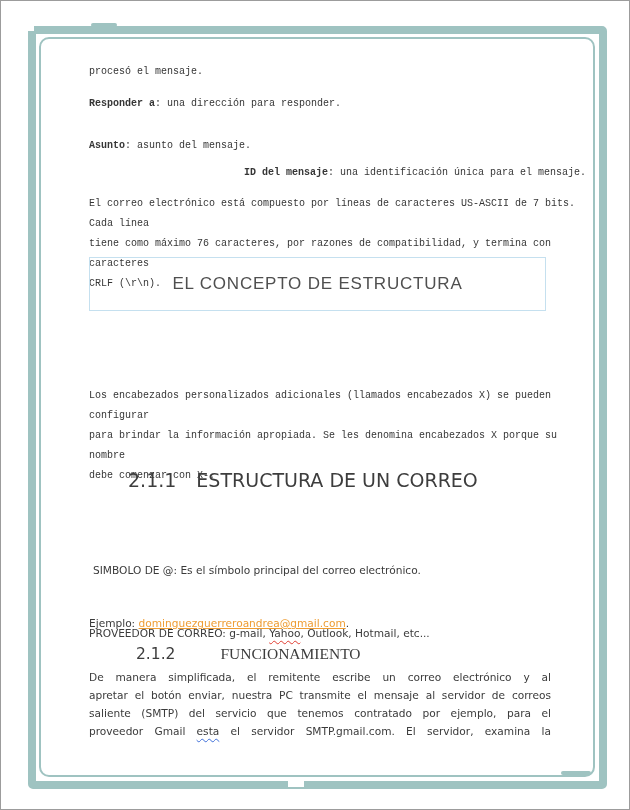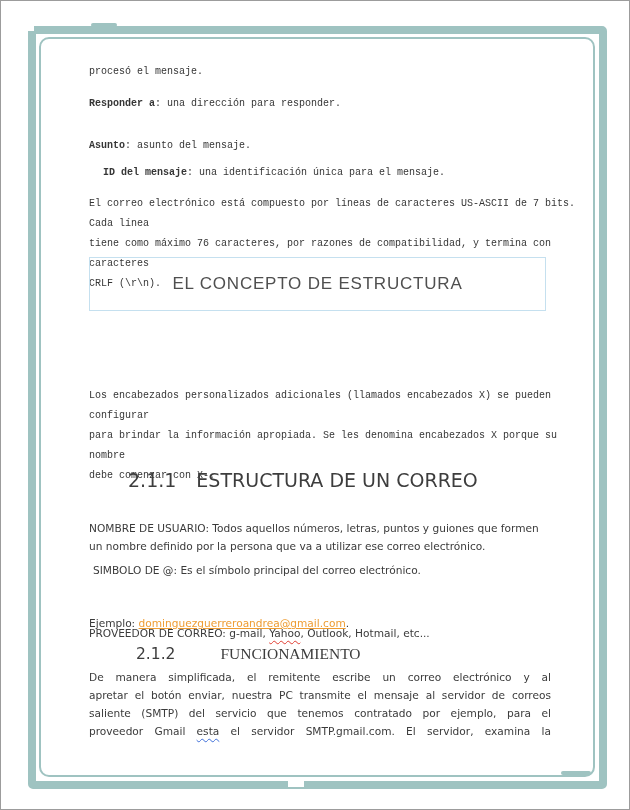--- a/index.html
+++ b/index.html
@@ -78,37 +78,35 @@
   <div class="deco-mark" style="left:560px;top:770px;width:30px;height:4px;border-radius:2px;"></div>
   <div class="deco-gap" style="left:287px;top:780px;width:16px;height:6px;"></div>
   <div class="deco-gap" style="left:27px;top:25px;width:6px;height:5px;"></div>
 
   <div class="abs arial" style="left:88px;top:61px;">procesó el mensaje.</div>
 
   <div class="abs arial" style="left:88px;top:135px;"><span class="term">Asunto</span><span>: asunto del mensaje.</span></div>
 
   <div class="abs arial" style="left:88px;top:93px;"><span class="term">Responder a</span><span>: una dirección para responder.</span></div>
 
-  <div class="abs arial" style="left:102px;top:162px;"><span class="term">ID del mensaje</span><span>: una identificación única para el mensaje.</span></div>
+  <div class="abs arial" style="left:88px;top:162px;text-align:right;"><span class="term">ID del mensaje</span><span>: una identificación única para el mensaje.</span></div>
 
   <div class="abs arial" style="left:88px;top:193px;">El correo electrónico está compuesto por líneas de caracteres US-ASCII de 7 bits. Cada línea
 tiene como máximo 76 caracteres, por razones de compatibilidad, y termina con caracteres
 CRLF (\r\n).</div>
 
   <div class="abs title-box"><span>EL CONCEPTO DE ESTRUCTURA</span></div>
 
 
   <div class="abs arial" style="left:88px;top:385px;">Los encabezados personalizados adicionales (llamados encabezados X) se pueden configurar
 para brindar la información apropiada. Se les denomina encabezados X porque su nombre
 debe comenzar con X-.</div>
 
   <div class="abs heading h-211" style="left:127px;top:470px;"><span class="h-num">2.1.1</span><span class="h-text">ESTRUCTURA DE UN CORREO</span></div>
 
-  <div class="abs gothic" style="left:88px;top:518px;">NOMBRE DE USUARIO: Todos aquellos números, letras, puntos y guiones que formen
-un nombre definido por la persona que va a utilizar ese correo electrónico.</div>
 
   <div class="abs gothic" style="left:92px;top:560px;">SIMBOLO DE @: Es el símbolo principal del correo electrónico.</div>
 
   <div class="abs gothic" style="left:88px;top:595px;margin-top:28px;"><span>PROVEEDOR DE CORREO: g-mail, </span><span class="misspell-red">Yahoo</span><span>, Outlook, Hotmail, etc...</span></div>
 
   <div class="abs gothic" style="left:88px;top:613px;"><span>Ejemplo: </span><a class="email-link">dominguezguerreroandrea@gmail.com</a><span>.</span></div>
 
   <div class="abs heading h-212" style="left:135px;top:643px;"><span class="h-num">2.1.2</span><span class="h-text">FUNCIONAMIENTO</span></div>
 
   <div class="abs gothic gothic-just" style="left:88px;top:667px;"><span>De manera simplificada, el remitente escribe un correo electrónico y al

